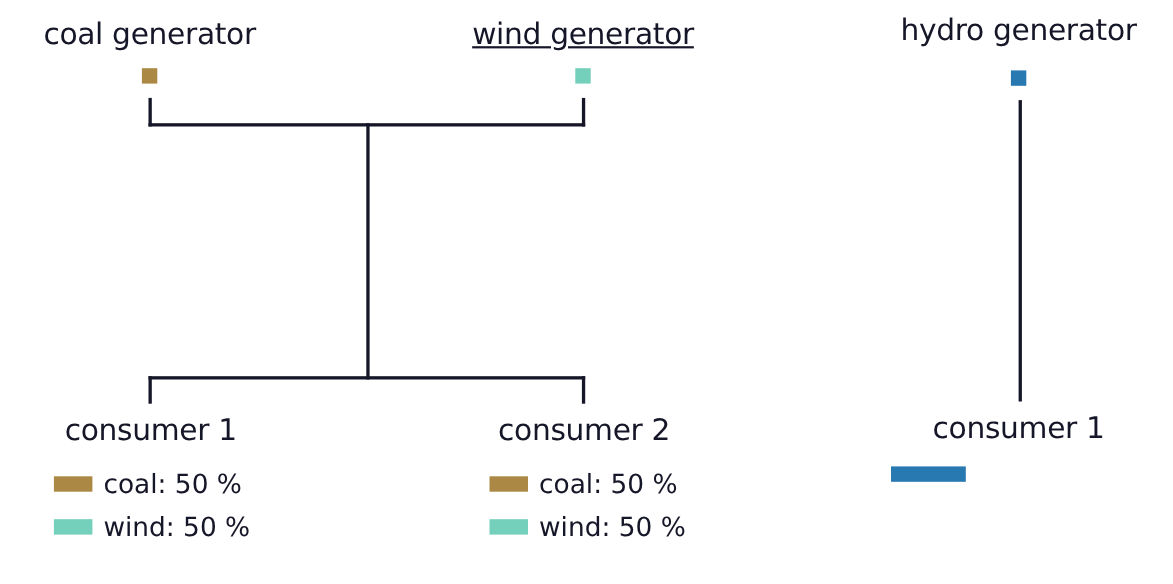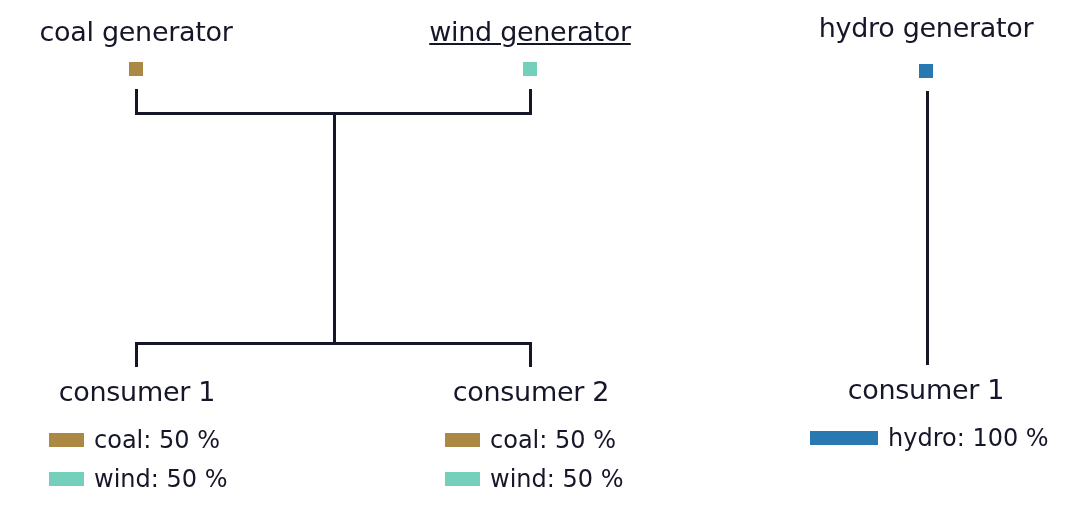--- a/index.html
+++ b/index.html
@@ -50,14 +50,13 @@
   <span>coal: 50 %</span>
 </div>
 <div class="legend-row" style="left:445px; top:465px;">
   <span class="swatch" style="background:#74cfbb;"></span>
   <span>wind: 50 %</span>
 </div>
 
 <div class="title" style="left:926px; top:374px;">consumer 1</div>
 <div class="legend-row" style="left:810px; top:424px;">
   <span class="swatch wide" style="background:#2878b1;"></span>
-  <span>hydro: 100 %</span>
 </div>
 
 </body></html>

